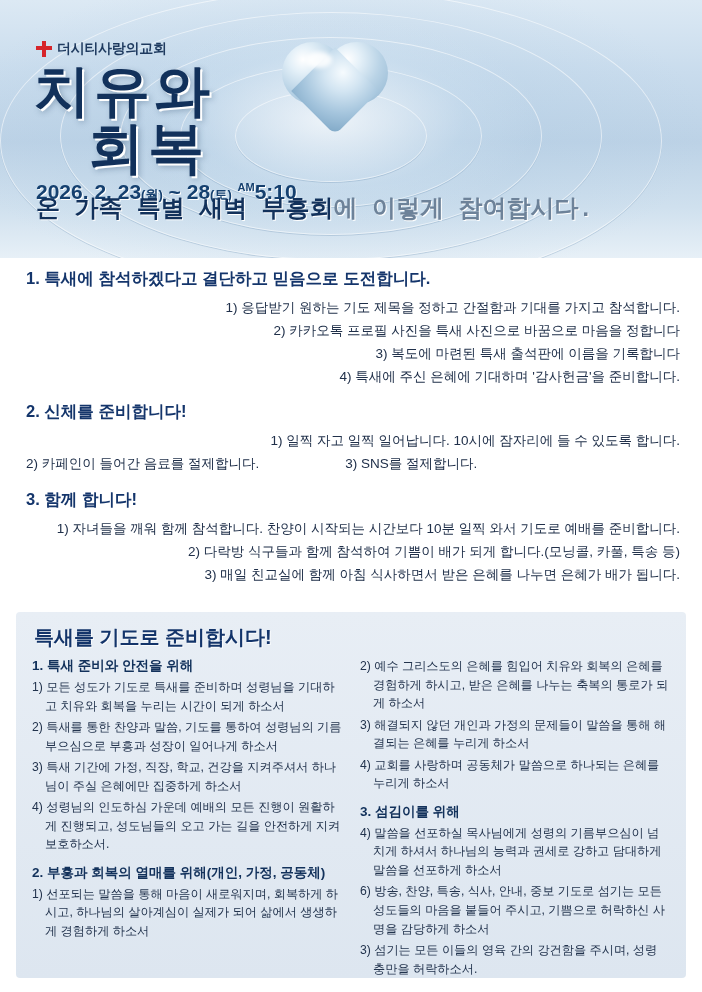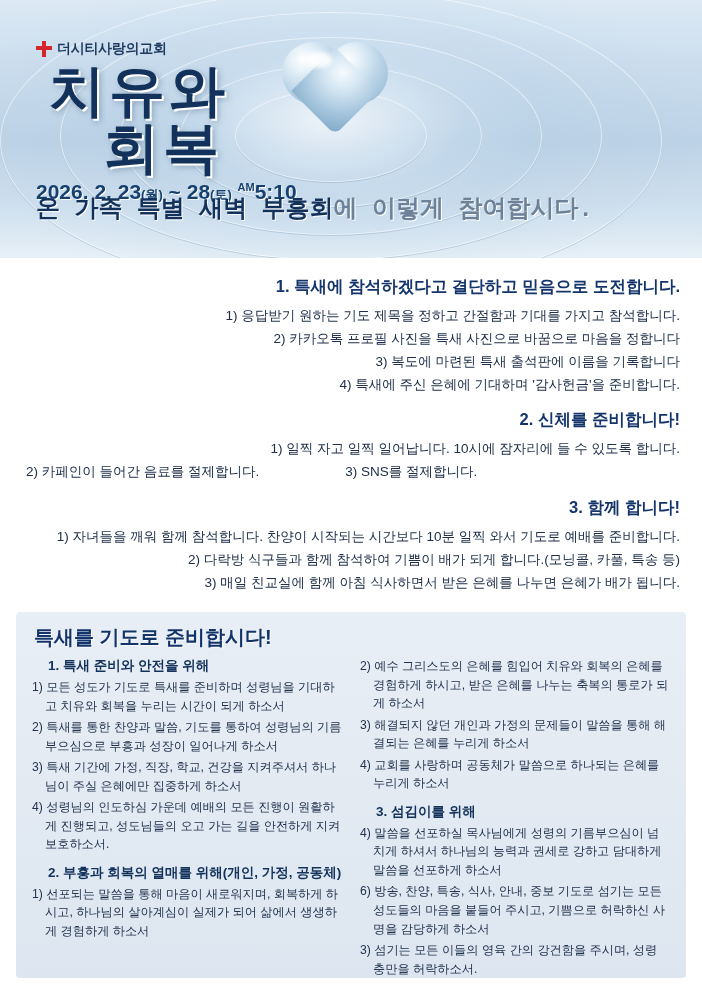--- a/index.html
+++ b/index.html
@@ -58,21 +58,21 @@
   }
   .logo .cross{width:16px;height:16px;position:relative;}
   .logo .cross:before,.logo .cross:after{
     content:"";position:absolute;background:#d6252b;
   }
   .logo .cross:before{left:6px;top:0;width:4px;height:16px;}
   .logo .cross:after{left:0;top:5px;width:16px;height:4px;}
   .logo .logotext{font-size:14px;font-weight:bold;color:#1e3a5f;letter-spacing:-.3px;}
 
   .title-main{
-    position:absolute;left:49px;top:62px;
+    position:absolute;left:34px;top:62px;
     font-size:56px;font-weight:bold;letter-spacing:4px;
     color:#12315b;
     text-shadow:2px 2px 0 #ffffff, 3px 3px 6px rgba(30,60,95,.35);
     line-height:1.02;
   }
   .title-main .line2{display:block;margin-left:54px;}
 
   .date-line{
     position:absolute;left:36px;top:180px;
     font-size:21px;font-weight:bold;color:#15406f;
@@ -86,21 +86,21 @@
     font-size:24px;font-weight:bold;color:#12315b;
     text-shadow:1px 1px 0 #ffffff;
     font-family:Liberation Mono, monospace;
   }
   .subtitle .grey{color:#6d8299;}
 
   
   .content{padding:10px 22px 0 26px;}
   .sec{margin-bottom:14px;}
   .sec-h{
-    font-size:16.5px;font-weight:bold;color:#14356b;margin:8px 0 7px 0;text-align:right;
+    font-size:16.5px;font-weight:bold;color:#14356b;margin:0 0 7px 0;
   }
   .sec ul{list-style:none;margin:0;padding:0;}
   .sec li{
     font-size:13.5px;color:#20304a;line-height:1.62;margin:0 0 1px 0;text-align:right;
   }
   .two-col-line{display:flex;gap:86px;}
 
   
   .panel{
     position:absolute;left:16px;top:612px;width:670px;height:366px;
@@ -109,21 +109,21 @@
     padding:12px 16px 12px 16px;
     box-sizing:border-box;
   }
   .panel-title{
     font-size:20px;font-weight:bold;color:#13346a;margin:0 0 6px 2px;
     text-shadow:1px 1px 0 rgba(255,255,255,.8);
   }
   .cols{display:flex;gap:18px;}
   .col{width:315px;}
   .blk{margin-bottom:10px;}
-  .blk-h{font-size:13.5px;font-weight:bold;color:#12315b;margin:0 0 3px 16px;}
+  .blk-h{font-size:13.5px;font-weight:bold;color:#12315b;margin:0 0 3px 0;}
   .blk ol{list-style:none;margin:0;padding:0;}
   .blk li{
     font-size:12.2px;line-height:1.52;color:#22334d;
     margin-bottom:3px;
     padding-left:13px;text-indent:-13px;
   }
 </style>
 </head>
 <body>
 

